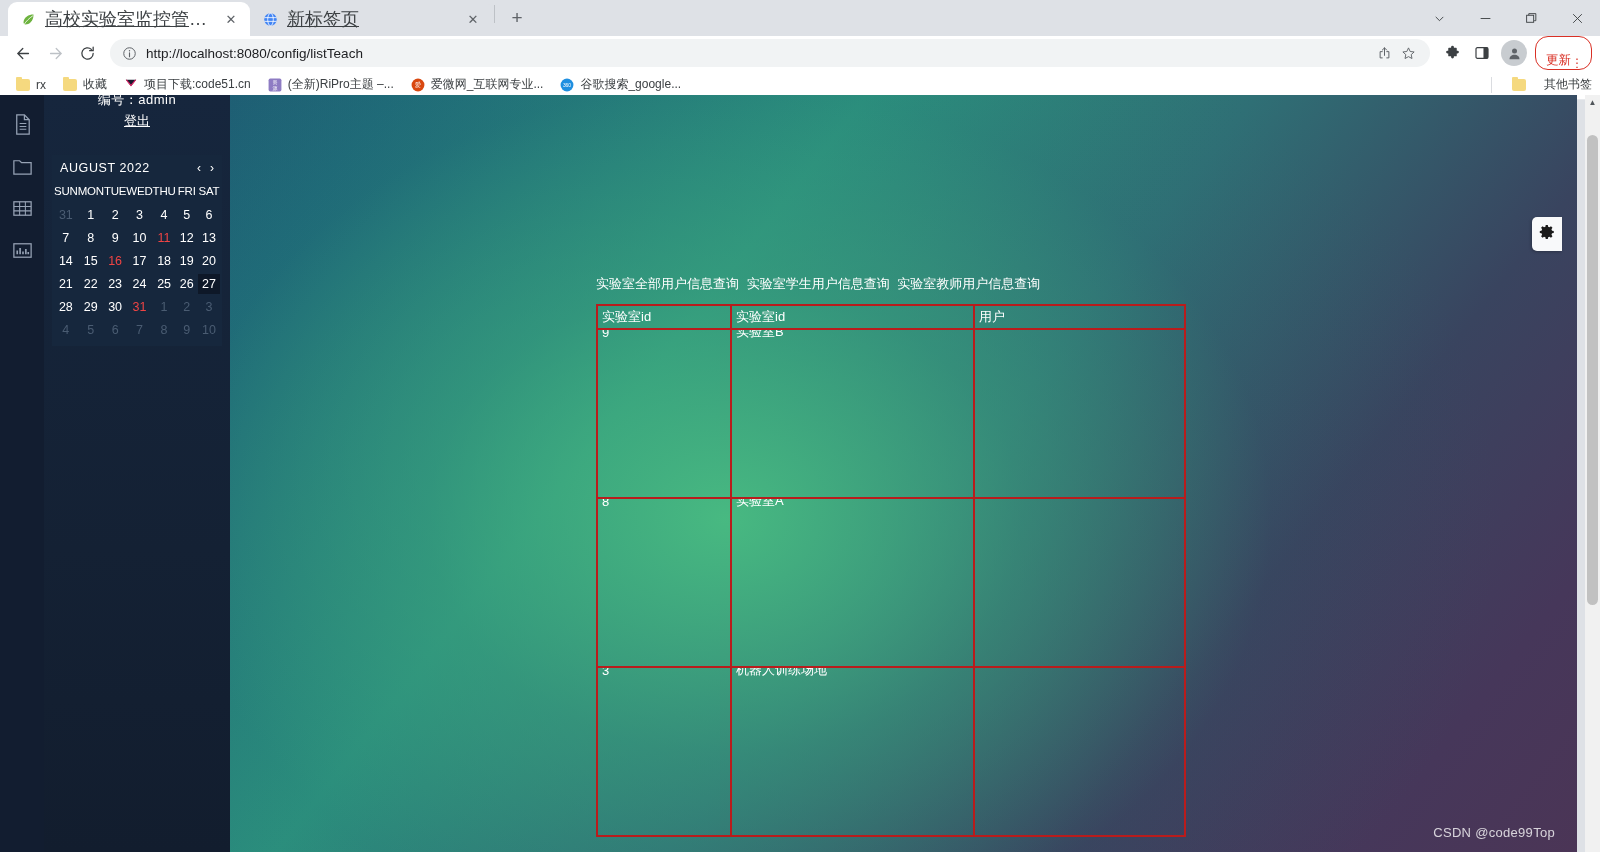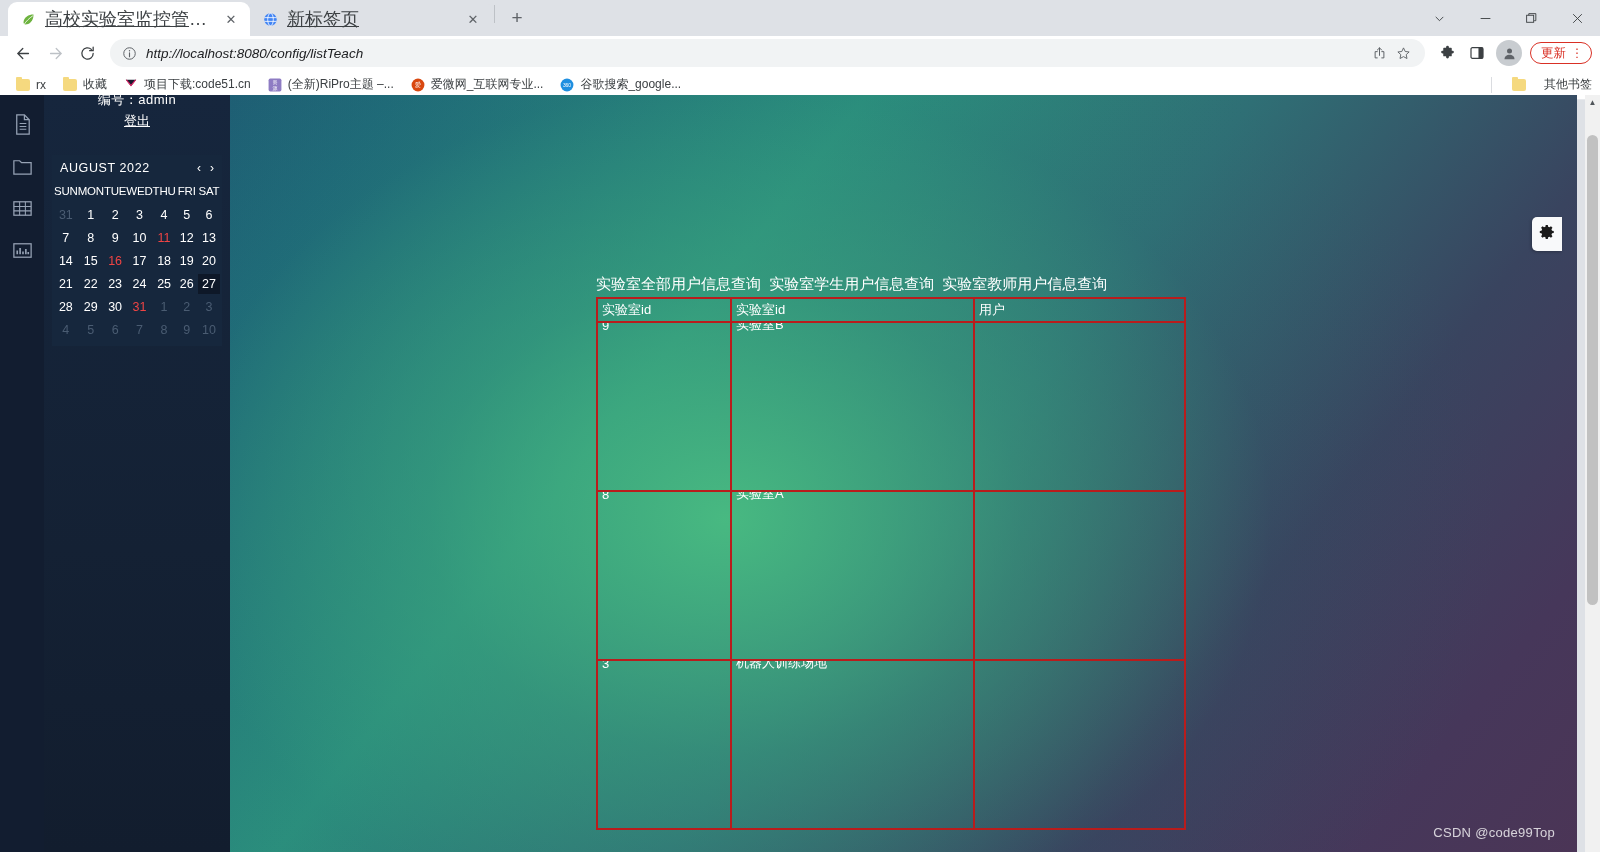--- a/index.html
+++ b/index.html
@@ -70,42 +70,41 @@
     width: 30px; height: 30px; border-radius: 50%;
     display: flex; align-items: center; justify-content: center;
     color: #5f6368; flex: 0 0 30px;
   }
   .nav-btn.disabled { color: #bdc1c6; }
   .omnibox {
     flex: 1 1 auto; height: 28px; background: #f1f3f4;
     border-radius: 14px; display: flex; align-items: center;
     padding: 0 12px 0 10px; margin: 0 6px 0 6px; gap: 8px;
     min-width: 0;
-    font-style: italic;
   }
   .omni-url {
     font-size: 13.5px; color: #202124; white-space: nowrap;
     font-family: "Liberation Sans", sans-serif;
     flex: 1 1 auto; overflow: hidden;
   }
   .omni-right { display: flex; align-items: center; gap: 4px; }
   .tb-icon {
     width: 28px; height: 28px; border-radius: 50%;
     display: flex; align-items: center; justify-content: center;
     color: #5f6368; flex: 0 0 28px;
   }
   .avatar-btn {
     width: 26px; height: 26px; border-radius: 50%;
     background: #c8ccd0; display: flex; align-items: center;
     justify-content: center; color: #5f6368; margin: 0 3px;
     flex: 0 0 26px;
   }
   .update-pill {
-    height: 22px; border: 1px solid #d93025; border-radius: 13px;
-    display: flex; align-items: center; gap: 5px;
+    height: 34px; border: 1px solid #d93025; border-radius: 13px;
+    display: flex; align-items: flex-end; 
     padding: 0 8px 0 10px; margin-left: 3px;
   }
   .update-text { font-size: 12.5px; color: #d93025; }
   .update-dots { color: #d93025; font-size: 12px; line-height: 1; letter-spacing: 0; }
 
   
   .bookmarks {
     height: 30px; background: #ffffff;
     display: flex; align-items: center; padding: 0 8px;
     gap: 2px; position: relative;
@@ -203,21 +202,21 @@
   .cal-day.today {
     background: #0e1828; color: #ffffff;
   }
 
   
   .content {
     position: absolute; left: 596px; top: 180px;
     width: 588px;
   }
   .querylinks {
-    font-size: 15px; color: #ffffff; margin-bottom: 3px;
+    font-size: 13px; color: #ffffff; margin-bottom: 11px;
     white-space: nowrap;
   }
   .querylinks a {
     color: #ffffff; text-decoration: none; margin-right: 4px;
   }
   table.lab {
     border-collapse: collapse; width: 588px;
     table-layout: fixed;
   }
   table.lab th, table.lab td {

